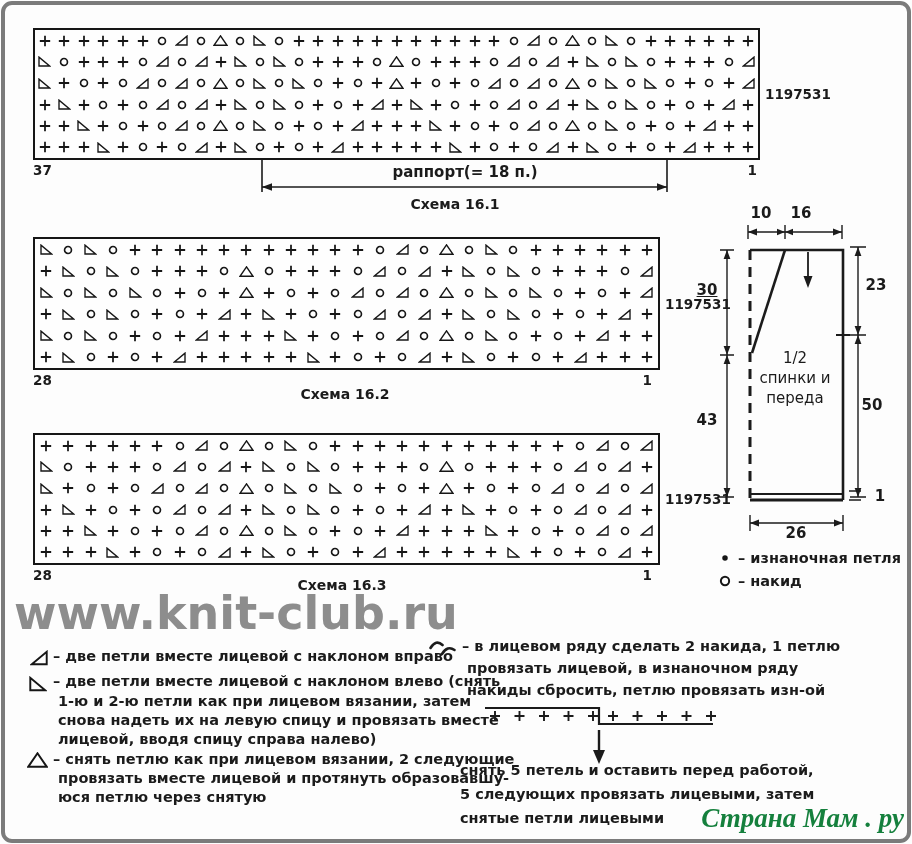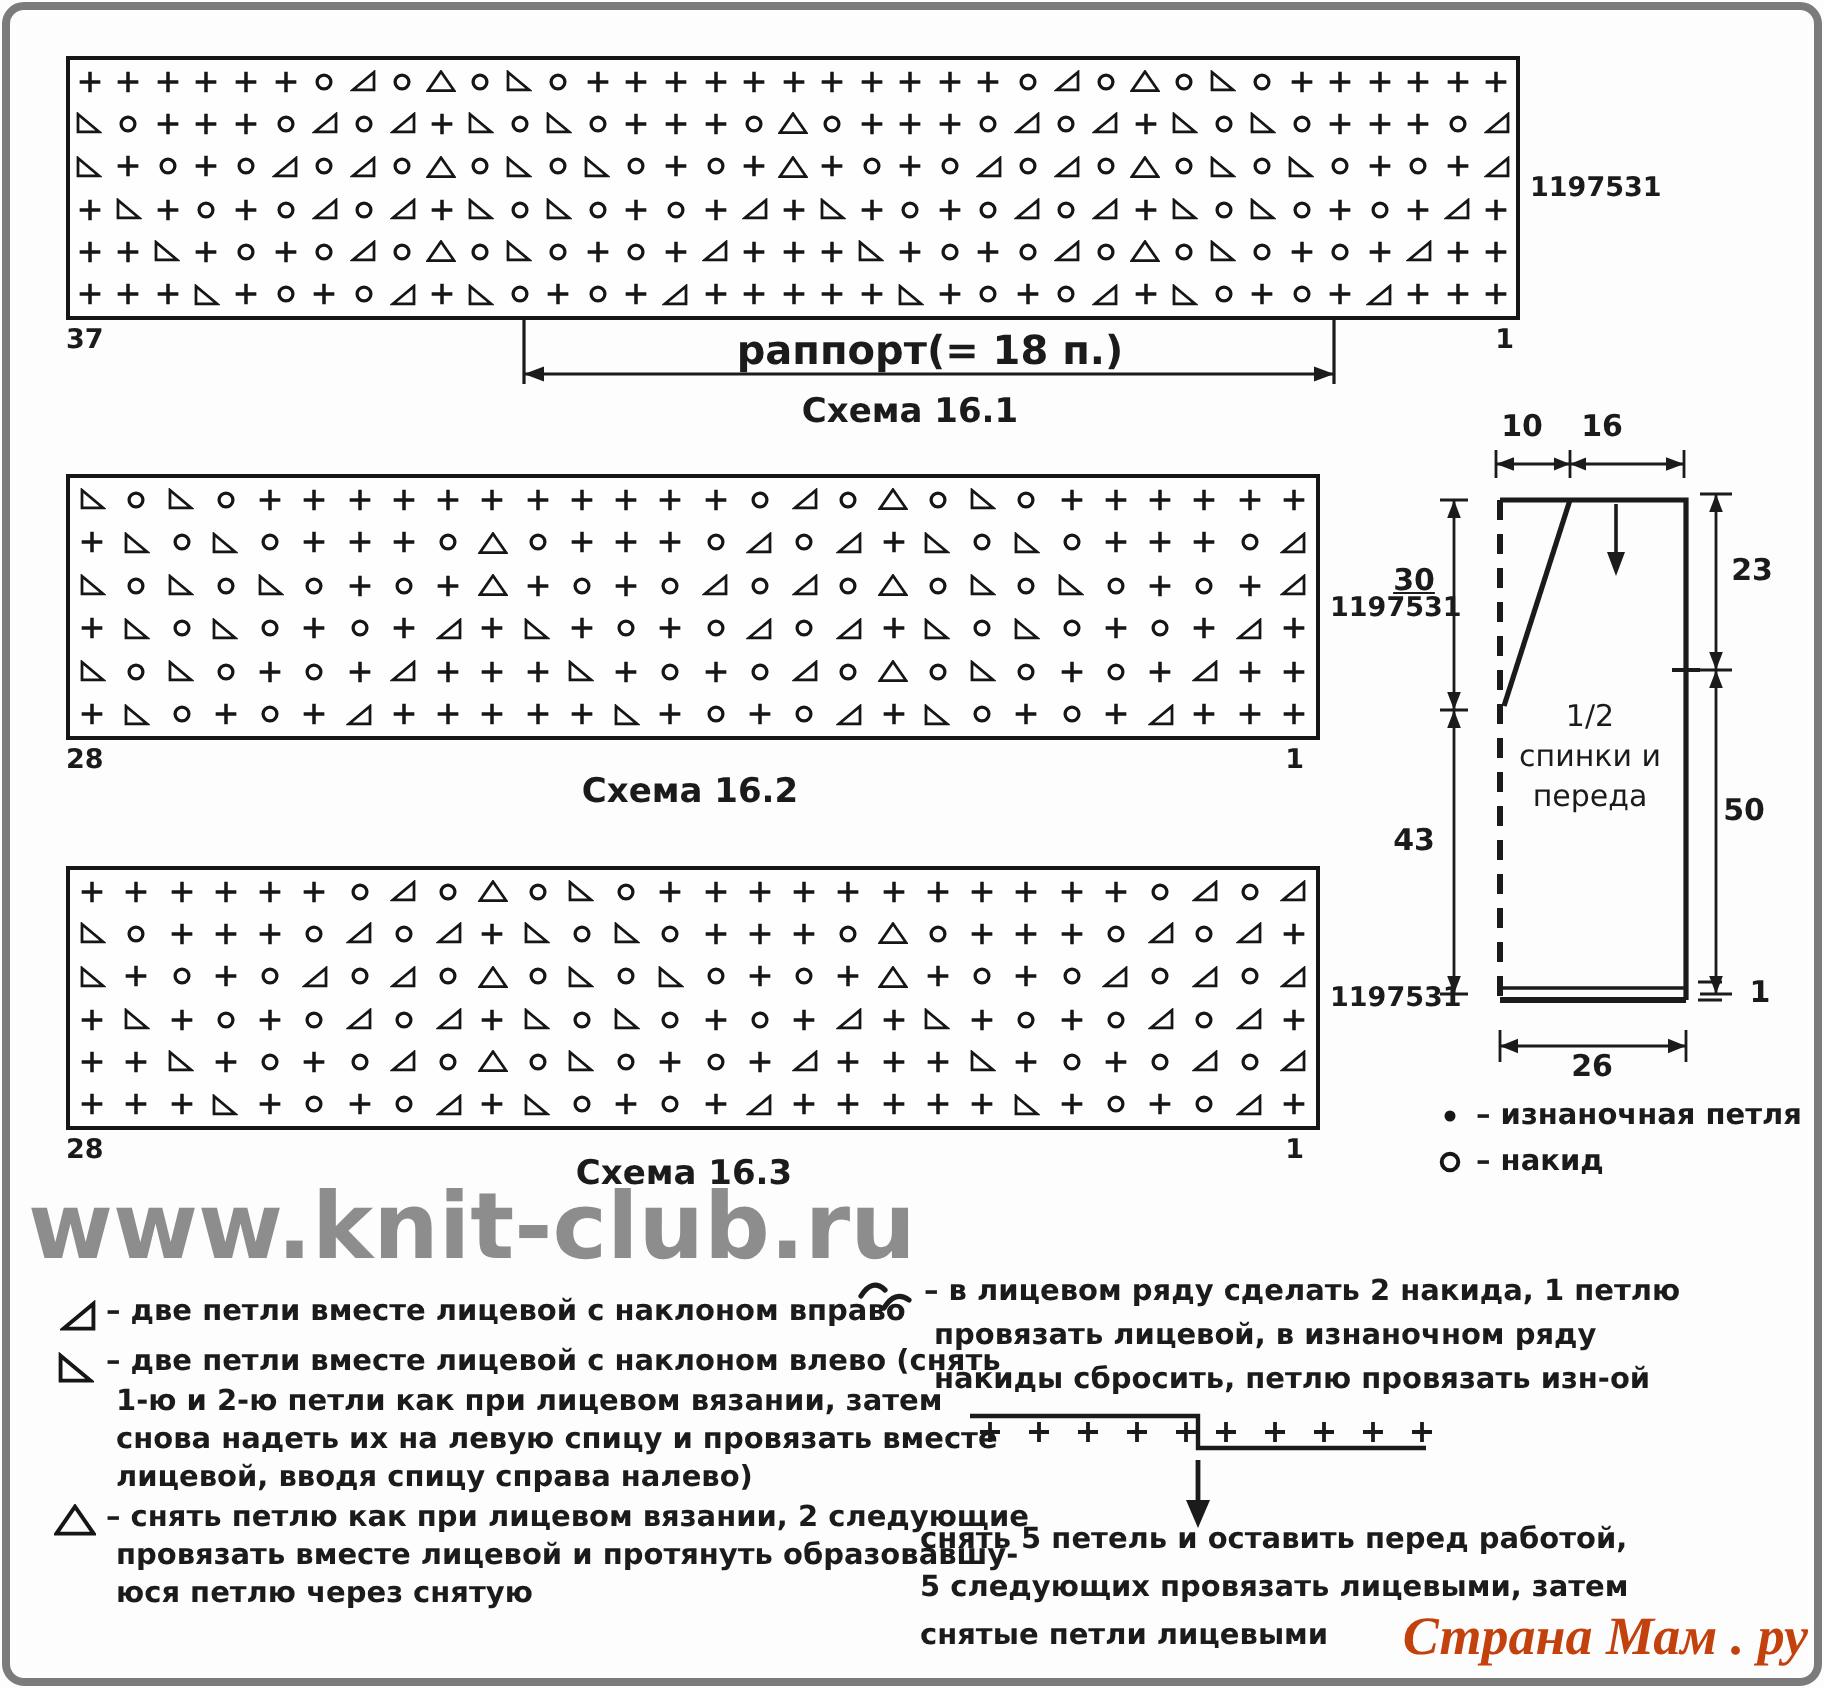--- a/index.html
+++ b/index.html
@@ -9,30 +9,30 @@
   .abs{position:absolute;}
   .chart-host{position:absolute;}
   .cbox{position:absolute;inset:0;border:2.2px solid #161616;display:flex;flex-direction:column;background:#fefefe;}
   .crow{flex:1;display:flex;align-items:center;}
   .ccell{flex:1;display:flex;align-items:center;justify-content:center;}
   .cnums{position:absolute;left:100%;top:0;bottom:0;margin-left:5px;display:flex;flex-direction:row;
          font-weight:700;font-size:13.5px;}
   .cnums div{flex:1;display:flex;align-items:center;}
   .sym{display:inline-flex;align-items:center;justify-content:center;}
   .collabel{font-weight:700;font-size:13.5px;}
-  .caption{font-weight:700;font-size:17px;text-align:center;}
-  .rapport-label{font-weight:700;font-size:20px;text-align:center;}
+  .caption{font-weight:700;font-size:14px;text-align:center;}
+  .rapport-label{font-weight:700;font-size:15px;text-align:center;}
   .dim{font-weight:700;font-size:15px;text-align:center;}
   .schem-title{font-weight:400;font-size:15px;text-align:center;line-height:20px;}
   .note-line{font-weight:700;font-size:14.5px;white-space:nowrap;}
   .leg-row{display:flex;align-items:center;height:22.5px;font-weight:700;font-size:14.5px;}
   .leg-sym{width:26px;display:flex;justify-content:center;align-items:center;}
   .watermark{font-weight:700;font-size:46px;color:#8d8d8d;letter-spacing:0px;white-space:nowrap;}
   .logo-red{font-family:"Liberation Serif","DejaVu Serif",serif;font-style:italic;font-weight:700;
-            font-size:27px;color:#c2410c;text-align:right;white-space:nowrap;}
+            font-size:27px;color:#15803d;text-align:right;white-space:nowrap;}
   svg{display:block;}
 </style>
 </head>
 <body>
 
 <div class="frame"></div>
 
 <div class="chart-host" id="chart0" style="left:33px;top:28px;width:727px;height:132px;">
     <div class="cbox">
       <div class="crow">

